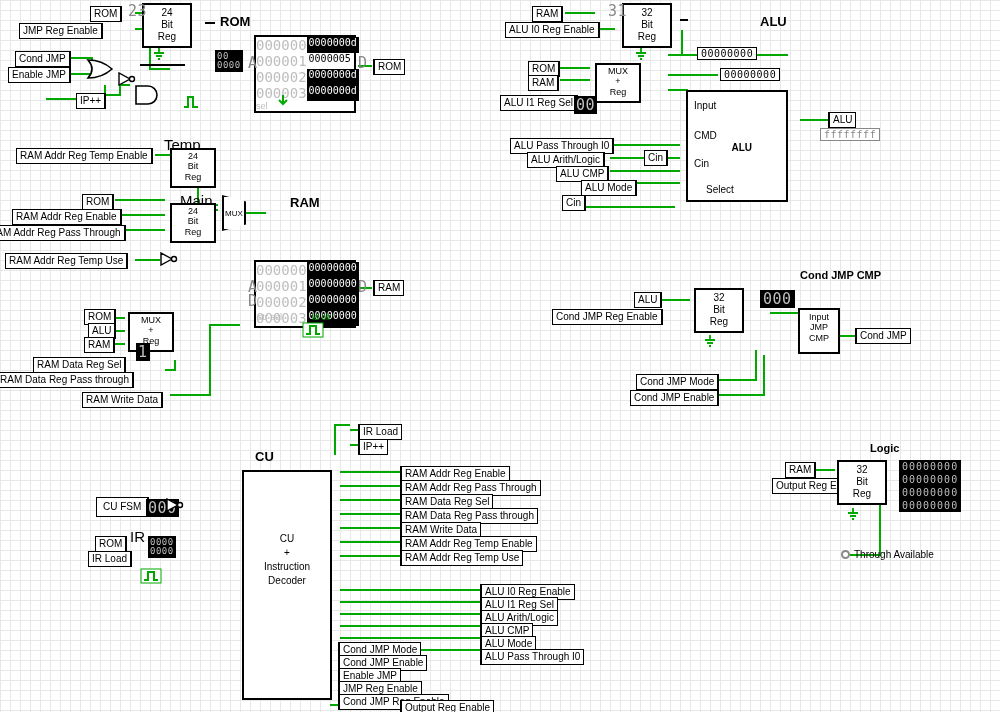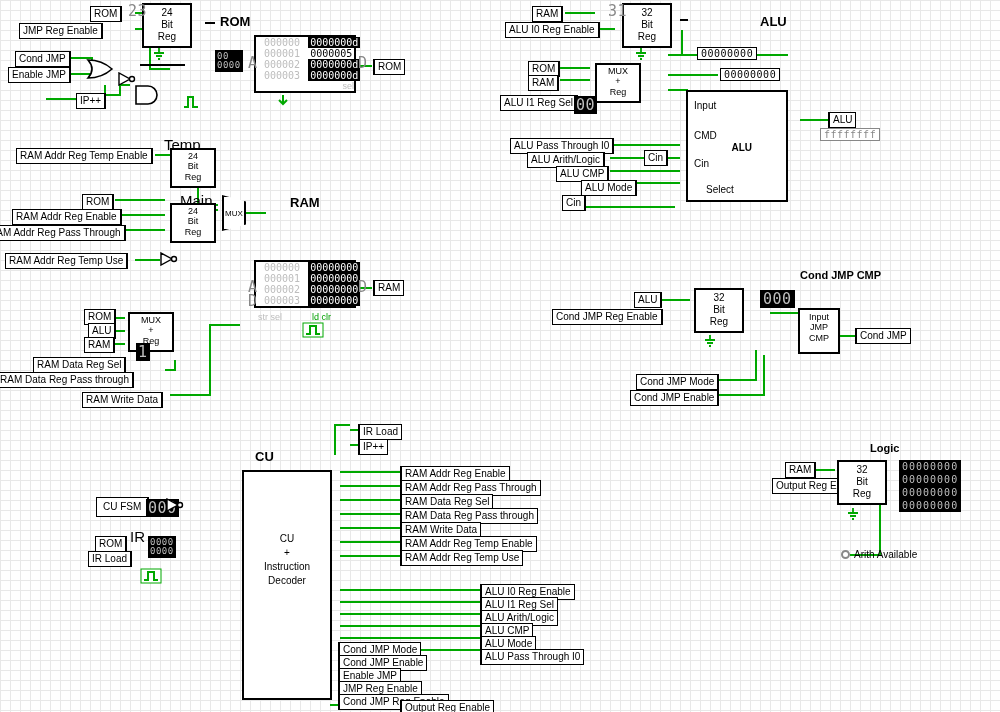--- a/index.html
+++ b/index.html
@@ -19,24 +19,24 @@
   .stage { position: relative; width: 1000px; height: 712px; }
   .abs { position: absolute; }
   .title { font-weight: bold; font-size: 13px; }
   .title-sm { font-weight: bold; font-size: 11px; }
   .block { border: 2px solid #000; background: #fff; text-align: center; }
   .pin  { border: 1px solid #000; background: #fff; padding: 1px 3px; white-space: nowrap; line-height: 1.2; }
   .pin-r { border-right-width: 2px; }
   .pin-l { border-left-width: 2px; }
   .mem-box { border: 2px solid #000; background: #fff; }
   .mem-row { display: flex; }
-  .mem-addr { flex: 0 0 auto; color: #bdbdbd; font-family: monospace; font-size: 10px; padding: 0 8px; }
+  .mem-addr { flex: 0 0 auto; color: #bdbdbd; font-family: monospace; font-size: 14px; padding: 0 0; }
   .mem-data { flex: 0 0 auto; background: #000; color: #fff; font-family: monospace; font-size: 10px; padding: 0 2px; }
   .mem-data-light { flex: 0 0 auto; background: #fff; color: #000; font-family: monospace; font-size: 10px; padding: 0 2px; }
-  .mem-sel { font-size: 9px; color: #bdbdbd; text-align: right; }
+  .mem-sel { font-size: 9px; color: #bdbdbd; text-align: left; }
   .mux { width: 24px; height: 36px; border: 2px solid #000; background: #fff;
          clip-path: polygon(0 0, 100% 18%, 100% 82%, 0 100%);
          font-size: 8px; display:flex; align-items:center; justify-content:center; }
   .mono { font-family: monospace; letter-spacing: 0.5px; }
   .small { font-size: 15px; }
   .dot { width: 9px; height: 9px; border-radius: 50%; border: 2px solid #888; background:#fff; }
   svg.wires { position:absolute; top:0; left:0; pointer-events:none; }
   .seg-row { display:flex; }
   .seg7 { border:1px solid #000; background:#000; color:#bfbfbf; font-family: monospace; font-size:10px; padding:0 2px; letter-spacing:1px; }
 </style>
@@ -327,21 +327,21 @@
         <span class="seg7">00000000</span>
       </div>
     <div class="seg-row">
         <span class="seg7">00000000</span>
       </div>
     <div class="seg-row">
         <span class="seg7">00000000</span>
       </div>
   </div>
   <div class="abs dot" style="left:841px;top:550px"></div>
-  <div class="abs" style="left:854px;top:549px">Arith Available</div>
+  <div class="abs" style="left:854px;top:549px">Through Available</div>
 
   <div class="abs title" style="left:255px;top:449px">CU</div>
 
   <div class="abs pin pin-r" style="left:96px;top:497px;padding:3px 6px">CU FSM</div>
   <div class="abs mono small" style="left:146px;top:499px;background:#000;color:#bfbfbf;padding:0 2px">000</div>
   <svg class="abs" style="left:166px;top:498px" width="18" height="14">
     <path d="M1 1 L1 13 L12 7 Z" fill="#fff" stroke="#000" stroke-width="1.4"></path>
       <circle cx="14" cy="7" r="2.5" fill="#fff" stroke="#000" stroke-width="1.4"></circle>
   </svg>
 

